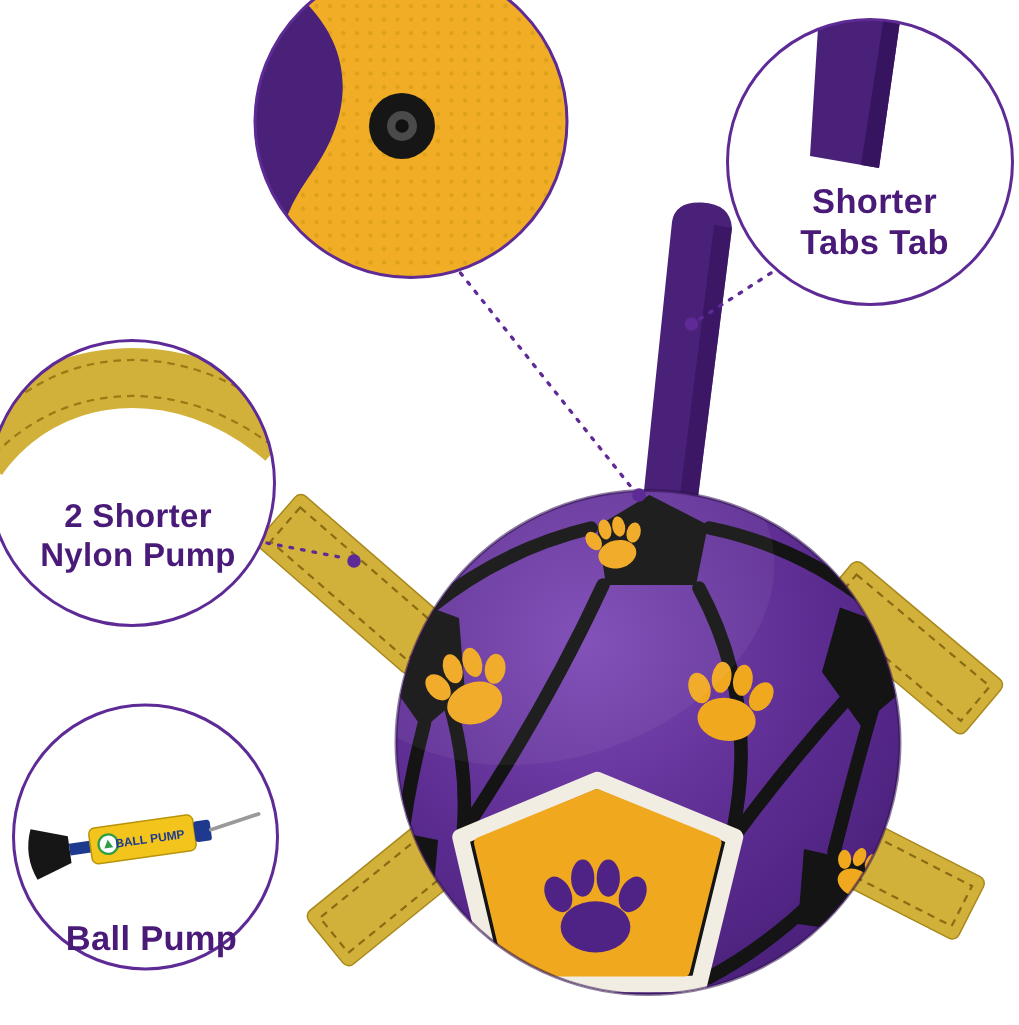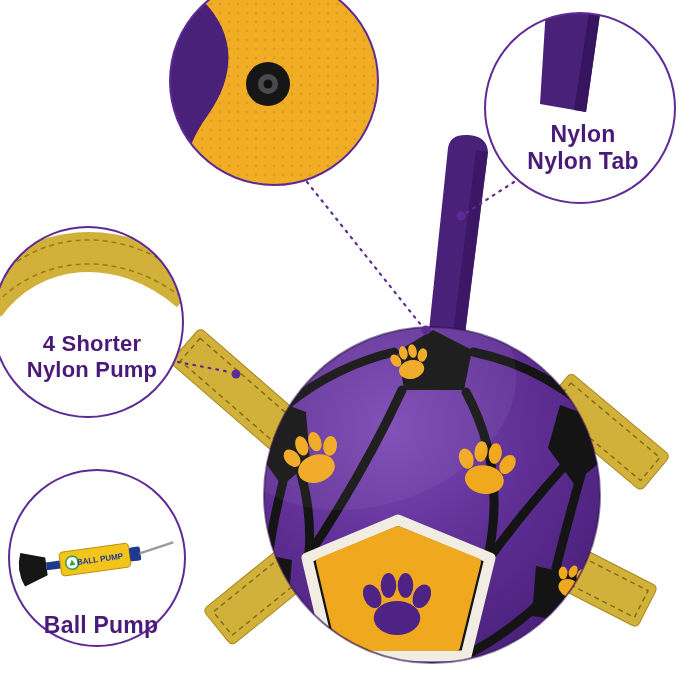--- a/index.html
+++ b/index.html
@@ -175,23 +175,23 @@
       <circle cx="426" cy="330" r="4.5" fill="#5e2a96"></circle>
       <path class="dotted" d="M514,182 L466,213"></path>
       <circle cx="461" cy="216" r="4.5" fill="#5e2a96"></circle>
       <path class="dotted" d="M178,362 L230,372"></path>
       <circle cx="236" cy="374" r="4.5" fill="#5e2a96"></circle>
     </g>
   </svg>
 
 
   <div class="label" id="lbl-longer">
-    <div>Nylon</div>
-    <div>Nylon Tab</div>
+    <div>Shorter</div>
+    <div>Tabs Tab</div>
   </div>
 
   <div class="label" id="lbl-shorter">
-    <div>4 Shorter</div>
+    <div>2 Shorter</div>
     <div>Nylon Pump</div>
   </div>
 
   <div class="label" id="lbl-pump">Ball Pump</div>
 </div>
 
 </body></html>

